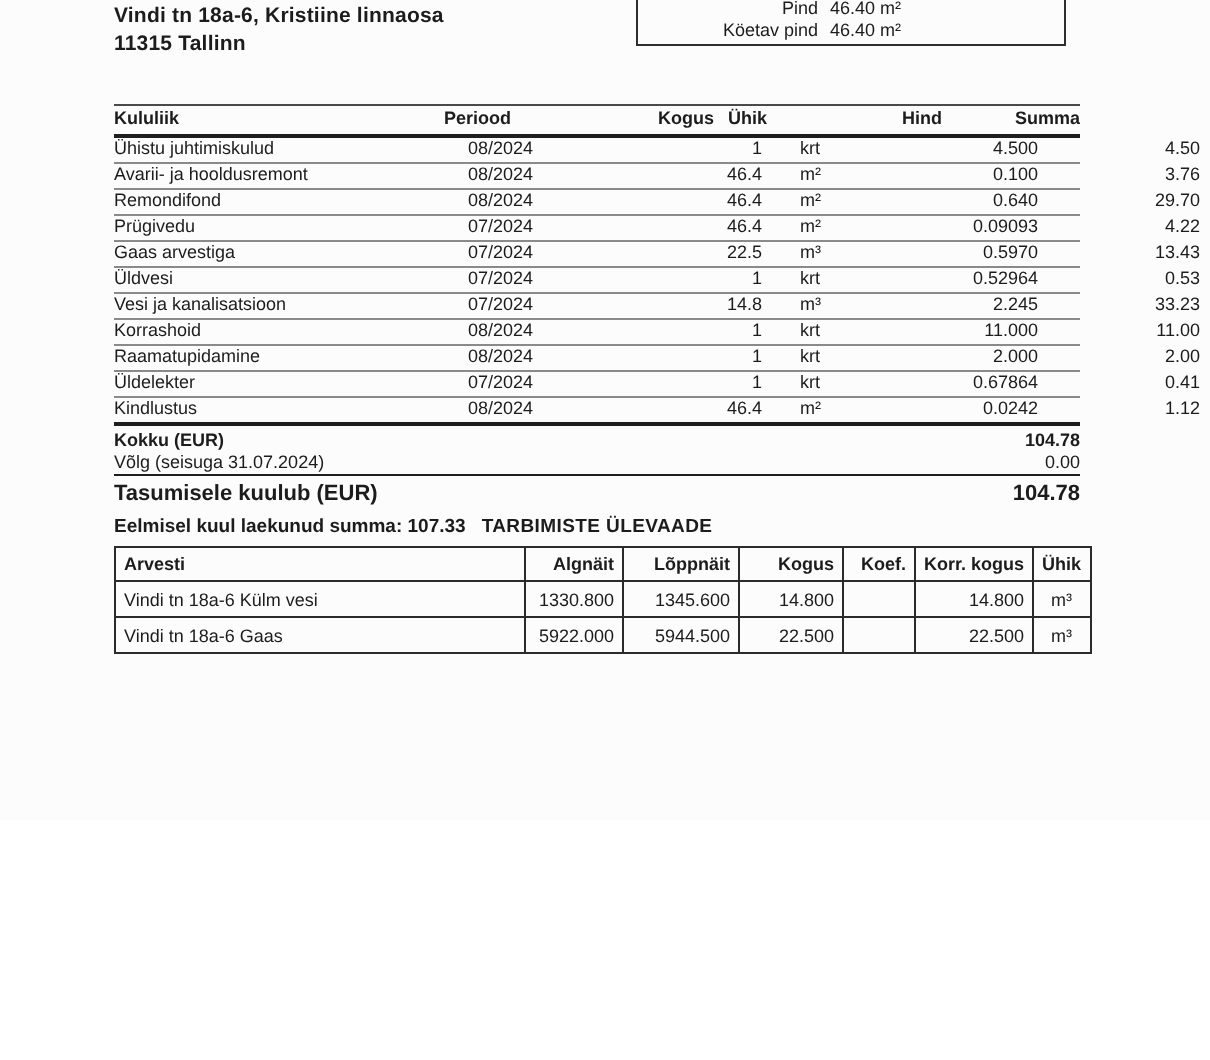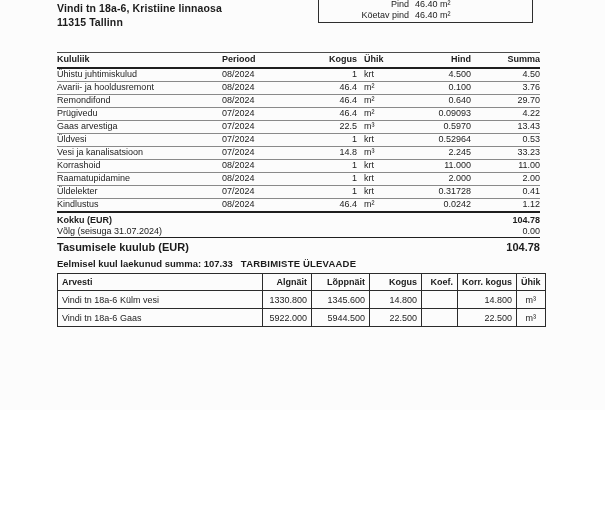--- a/index.html
+++ b/index.html
@@ -45,20 +45,21 @@
     grid-template-columns:165px 85px 50px 60px 54px 69px;
   }
   .thead{
     font-weight:bold;height:14px;line-height:13px;
     border-top:1px solid #4a4a4a;
     border-bottom:2px solid #1f1f1f;
   }
   .trow{
     height:12px;line-height:11.5px;
     border-bottom:1px solid #8a8a8a;
+    gap:12px;
   }
   .trow:last-child{border-bottom:2px solid #1f1f1f;}
   .cell{white-space:nowrap;overflow:hidden;}
   .c-kul{text-align:left;}
   .c-per{text-align:left;}
   .c-kog{text-align:right;}
   .c-uhi{text-align:left;padding-left:7px;}
   .c-hin{text-align:right;}
   .c-sum{text-align:right;}
 
@@ -200,21 +201,21 @@
           <div class="cell c-kog">1</div>
           <div class="cell c-uhi">krt</div>
           <div class="cell c-hin">2.000</div>
           <div class="cell c-sum">2.00</div>
         </div>
         <div class="trow">
           <div class="cell c-kul">Üldelekter</div>
           <div class="cell c-per">07/2024</div>
           <div class="cell c-kog">1</div>
           <div class="cell c-uhi">krt</div>
-          <div class="cell c-hin">0.31728</div>
+          <div class="cell c-hin">0.67864</div>
           <div class="cell c-sum">0.41</div>
         </div>
         <div class="trow">
           <div class="cell c-kul">Kindlustus</div>
           <div class="cell c-per">08/2024</div>
           <div class="cell c-kog">46.4</div>
           <div class="cell c-uhi">m²</div>
           <div class="cell c-hin">0.0242</div>
           <div class="cell c-sum">1.12</div>
         </div>

